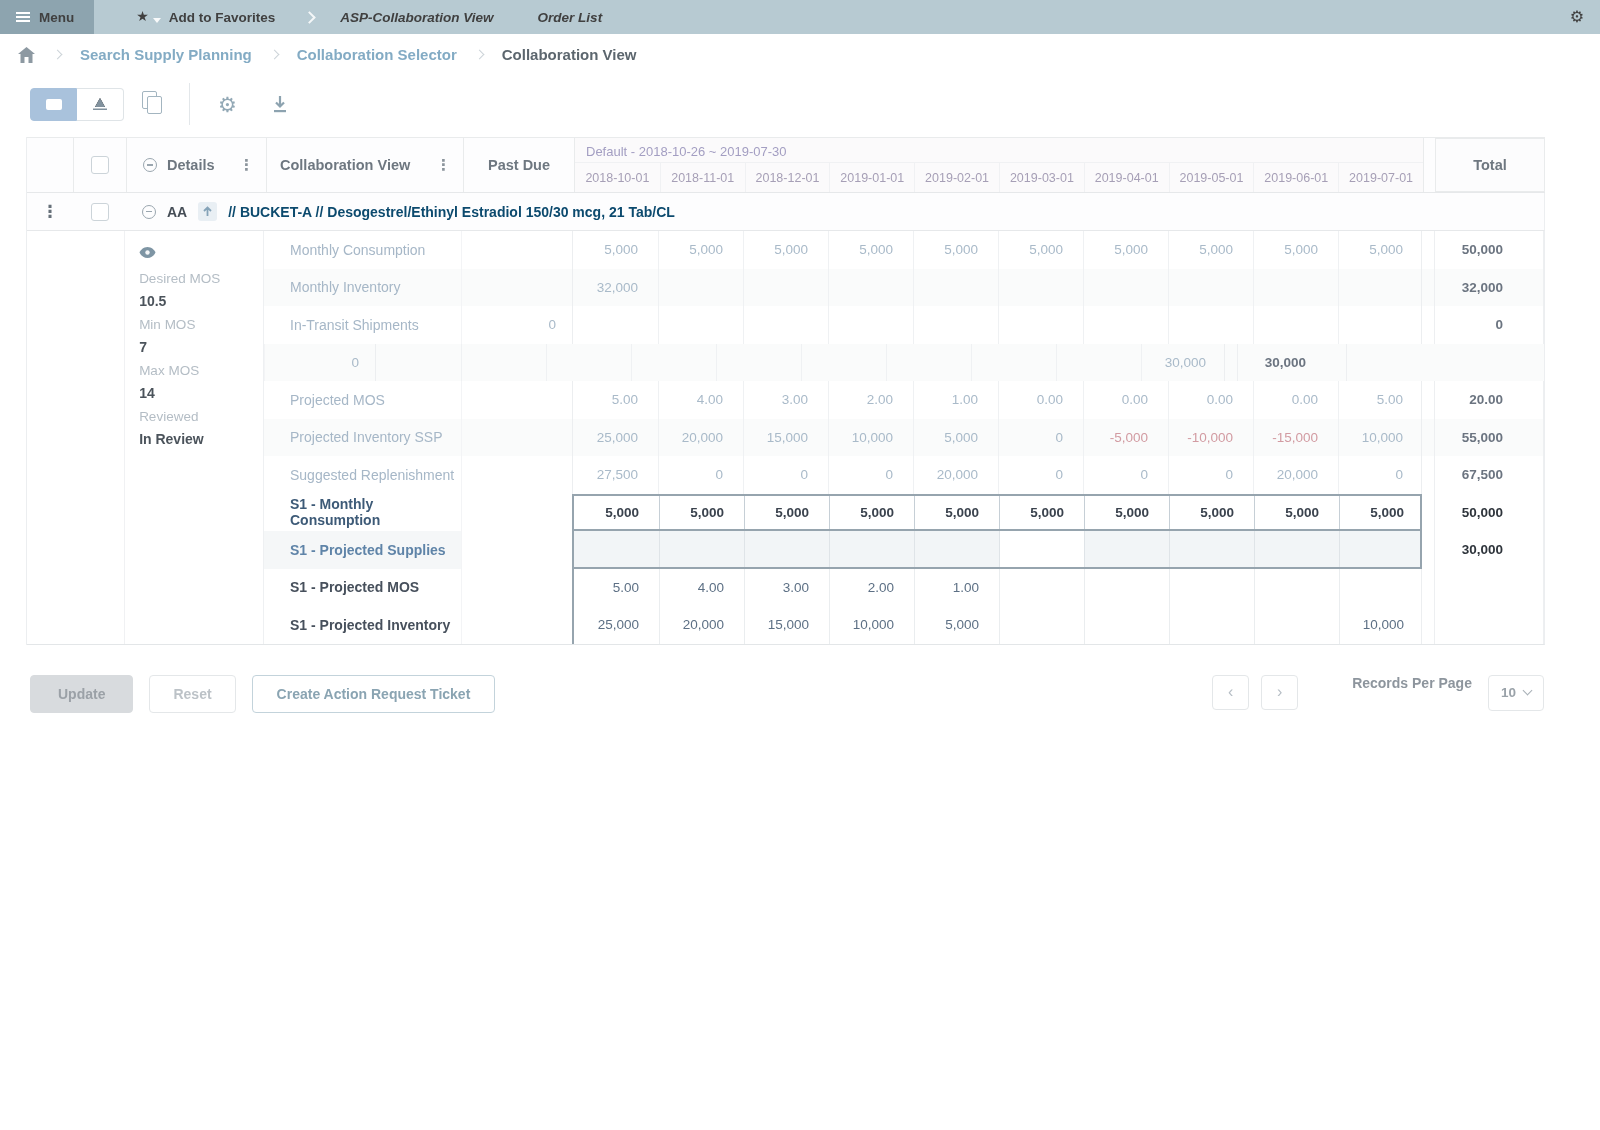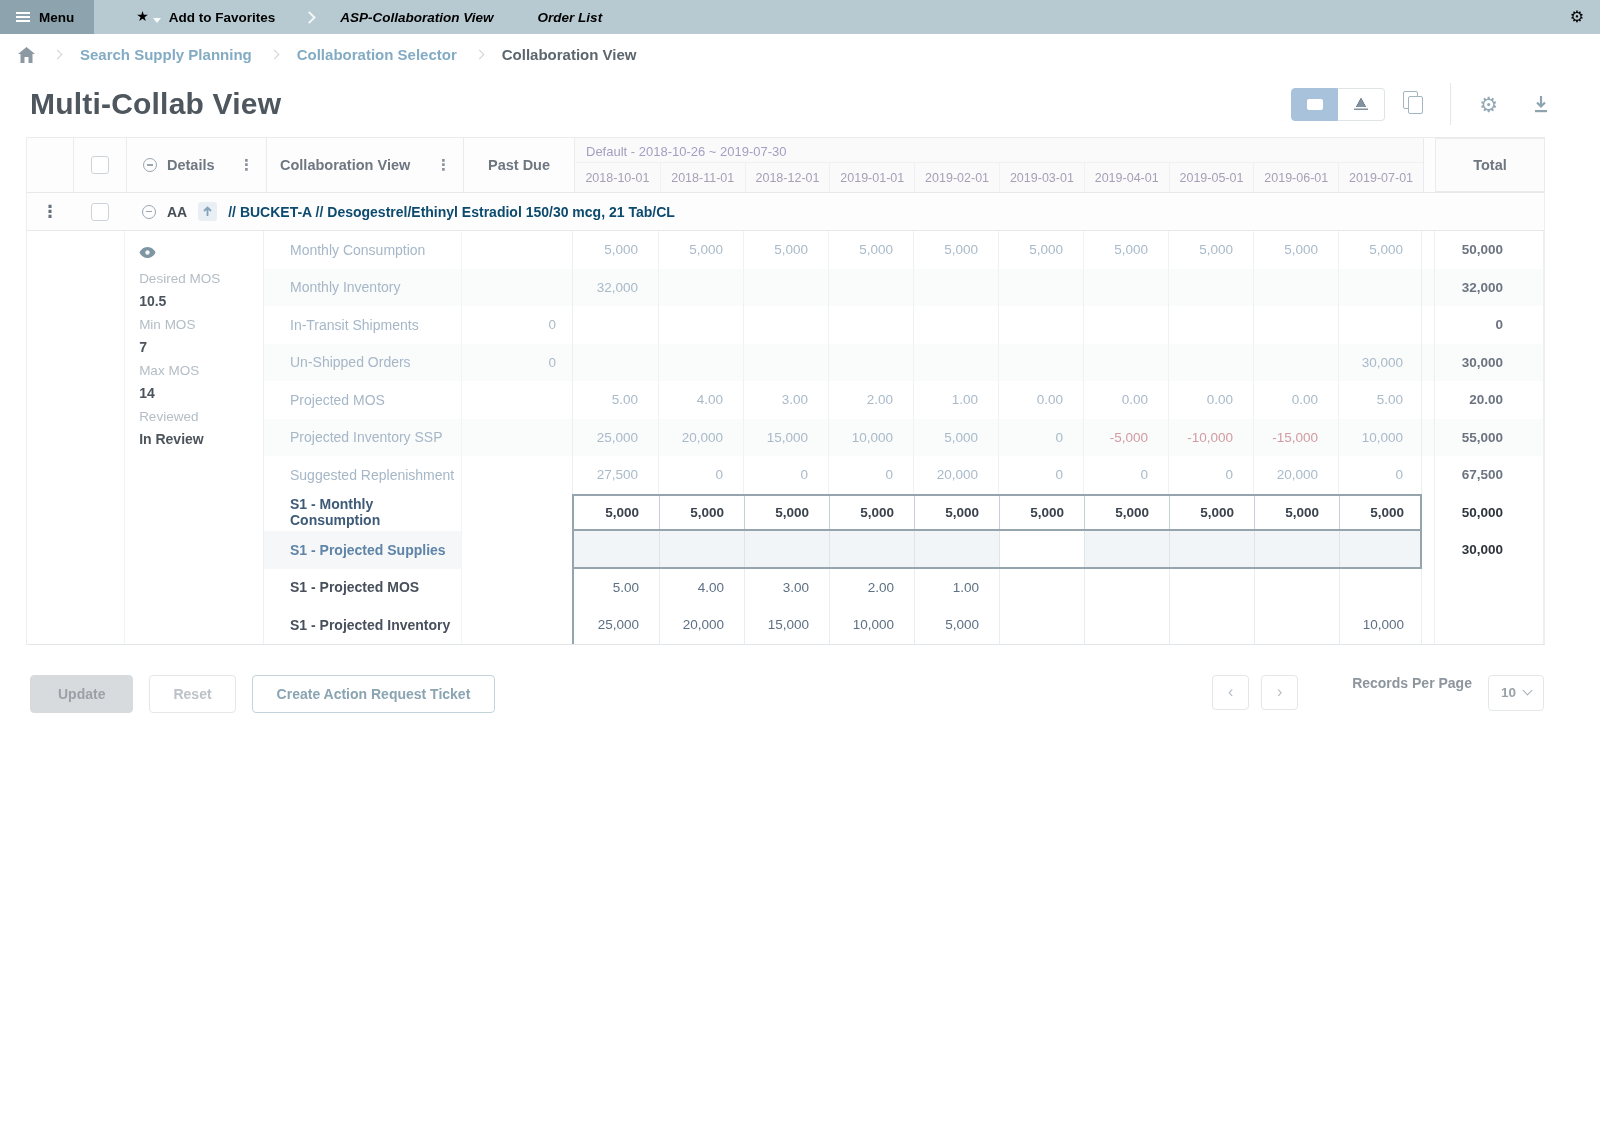--- a/index.html
+++ b/index.html
@@ -1,21 +1,21 @@
 <!DOCTYPE html>
 <html style="--navbar_bg: #b7cad2; --menu_btn_bg: #8da4af; --link_blue: #83abc4; --accent_toggle: #a9c2dc; --negative_red: #d29ba2; --dark_border: #96a4ae;"><head>
 <meta charset="utf-8">
 <style>
   * { box-sizing: border-box; margin: 0; padding: 0; }
   html,body { background:#fff; }
   body { font-family: "Liberation Sans", "DejaVu Sans", sans-serif; }
   .app { position:relative; width:1600px; height:1130px; background:#fff; overflow:hidden; }
 
   
-  .navbar { height:34px; background:var(--navbar_bg,#b7cad2); display:flex; align-items:center; color:#000000; }
+  .navbar { height:34px; background:var(--navbar_bg,#b7cad2); display:flex; align-items:center; color:#404040; }
   .menu-btn { height:100%; background:var(--menu_btn_bg,#8da4af); display:flex; align-items:center; gap:9px; padding:0 20px 0 16px; font-size:13.5px; font-weight:700; cursor:pointer; }
   .hamburger { width:14px; height:10px; border-top:2px solid #fff; border-bottom:2px solid #fff; position:relative; }
   .hamburger::after { content:""; position:absolute; left:0; right:0; top:2px; height:2px; background:#fff; }
   .fav { display:flex; align-items:center; gap:8px; margin-left:42px; font-size:13.5px; font-weight:700; cursor:pointer; }
   .star { font-size:14px; line-height:1; position:relative; top:-1px; }
   .fav-caret { width:0; height:0; border-left:4px solid transparent; border-right:4px solid transparent; border-top:5px solid rgba(255,255,255,.9); margin-left:-4px; position:relative; top:3px; }
   .nav-chevron { width:9px; height:9px; border-top:2px solid rgba(255,255,255,.85); border-right:2px solid rgba(255,255,255,.85); transform:rotate(45deg); margin:0 26px 0 30px; }
   .nav-tab { font-size:13.5px; font-weight:700; font-style:italic; margin-right:44px; cursor:pointer; }
   .spacer { flex:1; }
   .nav-gear { font-size:16px; margin-right:16px; cursor:pointer; line-height:1; }
@@ -168,21 +168,20 @@
     </span>
     <span class="bc-sep"></span>
     <span class="bc-link">Search Supply Planning</span>
     <span class="bc-sep"></span>
     <span class="bc-link">Collaboration Selector</span>
     <span class="bc-sep"></span>
     <span class="bc-cur">Collaboration View</span>
   </div>
 
   <div class="title-row">
-    <h1 class="page-title">Multi-Collab View</h1>
     <div class="toolbar">
       <div class="toggle-group">
         <div class="tg-btn sel">
           <span class="grid-glyph"></span>
         </div>
         <div class="tg-btn right">
           <svg width="16" height="12" viewBox="0 0 16 12">
               <path d="M8 0 L13 9 H3 Z" fill="#8headers2929e"></path>
               <path d="M8 0 L13 9 H3 Z" fill="#82929e"></path>
               <rect x="1" y="10.5" width="14" height="1.5" fill="#82929e"></rect>
@@ -329,21 +328,20 @@
               <div class="cell c-date val"></div>
               <div class="cell c-date val"></div>
               <div class="cell c-date val"></div>
               <div class="cell c-date val"></div>
               <div class="cell c-date val"></div>
               <div class="cell c-date val"></div>
             </div>
             <div class="cell c-total tot">0</div>
           </div>
           <div class="trow kind-readonly alt">
-            <div class="cell c-label lbl">Un-Shipped Orders</div>
             <div class="cell c-pastdue pdv">0</div>
             <div class="daterange">
               <div class="cell c-date val"></div>
               <div class="cell c-date val"></div>
               <div class="cell c-date val"></div>
               <div class="cell c-date val"></div>
               <div class="cell c-date val"></div>
               <div class="cell c-date val"></div>
               <div class="cell c-date val"></div>
               <div class="cell c-date val"></div>

